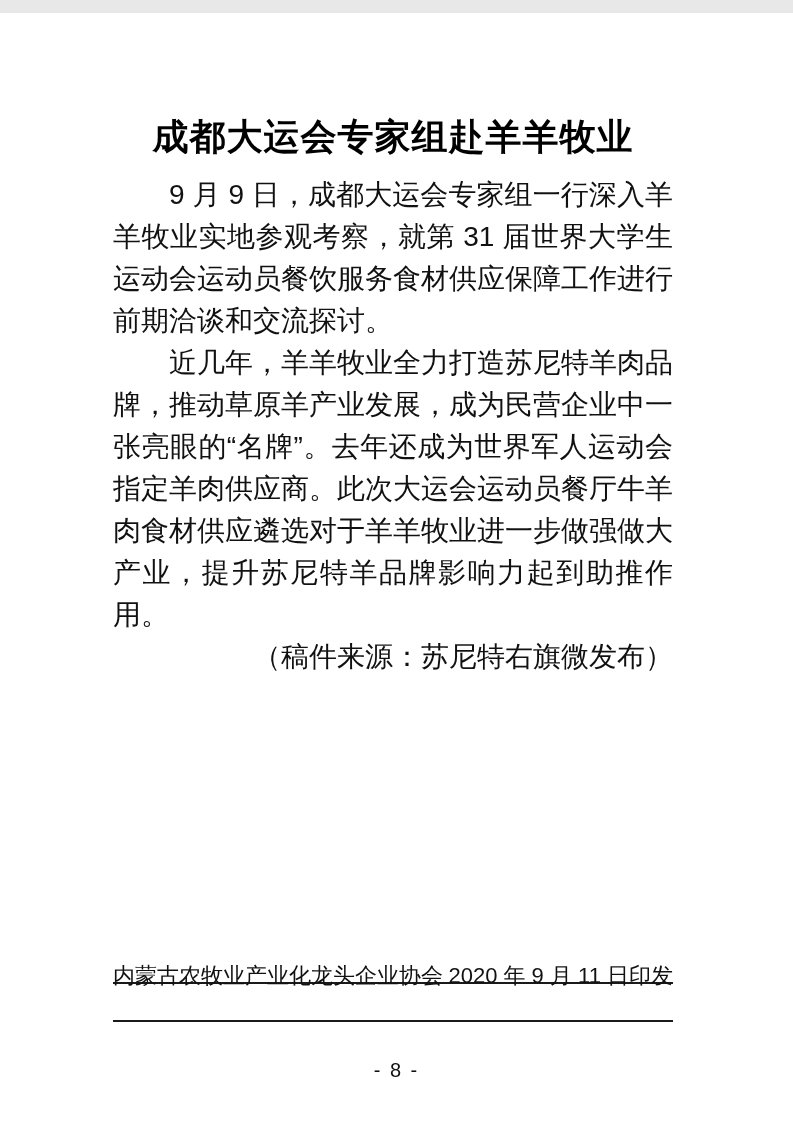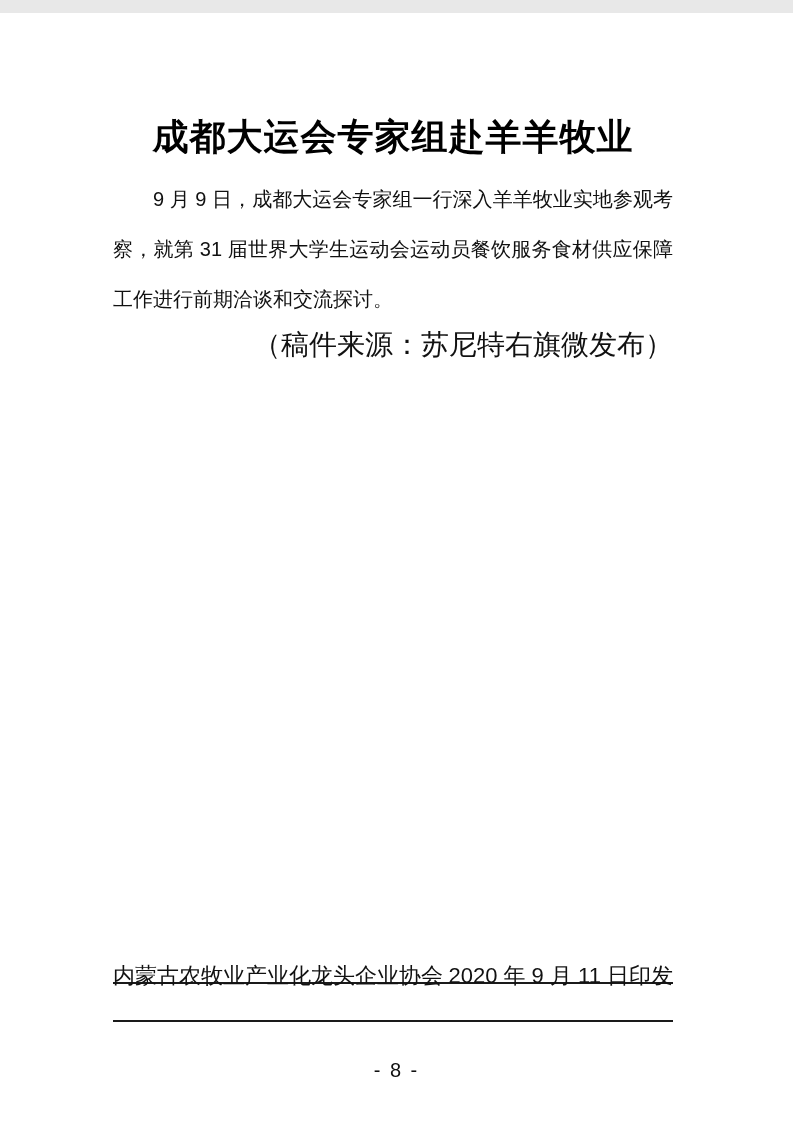--- a/index.html
+++ b/index.html
@@ -26,22 +26,22 @@
   .doc-title {
     text-align: center;
     font-weight: bold;
     font-size: 36px;
     line-height: 66px;
     letter-spacing: 1px;
     color: #000000;
   }
   .body-text {
     margin-top: 4px;
-    font-size: 20px;
-    line-height: 50px;
+    font-size: 28px;
+    line-height: 42px;
     text-align: justify;
   }
   .body-text p {
     margin: 0;
     text-indent: 2em;
   }
   .source-note {
     font-size: 28px;
     line-height: 42px;
     text-align: right;
@@ -82,20 +82,21 @@
 <div class="page">
 
   <div class="content">
 
     <div class="doc-title">
       <div>成都大运会专家组赴羊羊牧业</div>
     </div>
 
     <div class="body-text">
       <p>9 月 9 日，成都大运会专家组一行深入羊羊牧业实地参观考察，就第 31 届世界大学生运动会运动员餐饮服务食材供应保障工作进行前期洽谈和交流探讨。</p>
+      <p>近几年，羊羊牧业全力打造苏尼特羊肉品牌，推动草原羊产业发展，成为民营企业中一张亮眼的“名牌”。去年还成为世界军人运动会指定羊肉供应商。此次大运会运动员餐厅牛羊肉食材供应遴选对于羊羊牧业进一步做强做大产业，提升苏尼特羊品牌影响力起到助推作用。</p>
     </div>
 
     <div class="source-note">（稿件来源：苏尼特右旗微发布）</div>
 
   </div>
 
   <div class="rule rule-top"></div>
 
   <div class="footer-row">
     <span>内蒙古农牧业产业化龙头企业协会</span>

